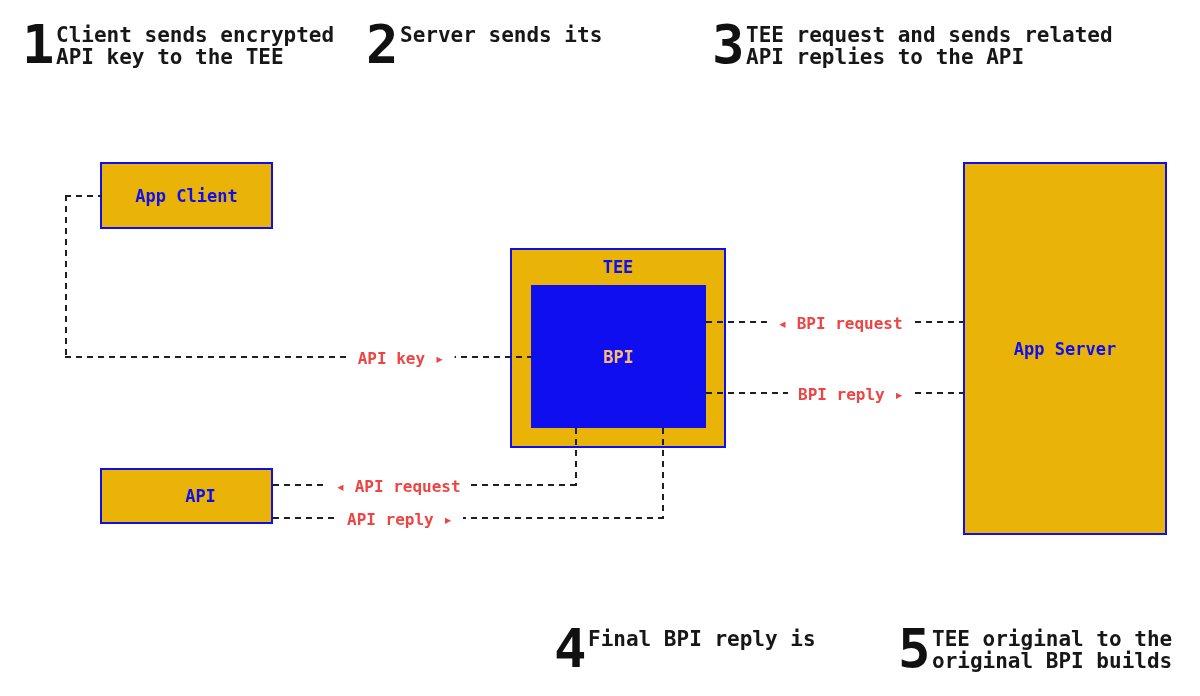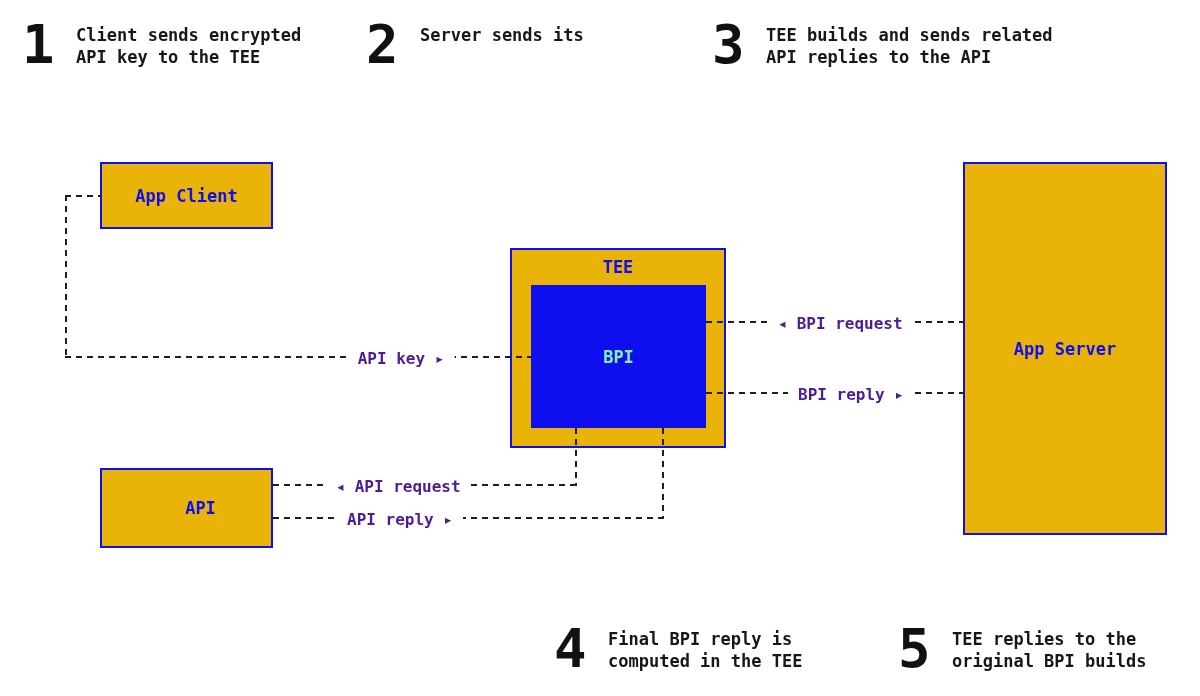--- a/index.html
+++ b/index.html
@@ -21,52 +21,52 @@
   }
   .step-number {
     width: 30px;
     font-size: 54px;
     font-weight: bold;
     line-height: 46px;
     color: #111111;
     letter-spacing: -2px;
   }
   .step-text {
-    margin-left: 24px;
+    margin-left: 4px;
     margin-top: 2px;
-    font-size: 17px;
+    font-size: 21px;
     font-weight: bold;
     line-height: 22px;
     white-space: nowrap;
   }
 
   
   .box {
     position: absolute;
     border: 2px solid #0e0eee;
     background: #eab308;
     display: flex;
     align-items: center;
     justify-content: center;
     font-size: 17px;
     font-weight: bold;
     color: #0e0eee;
     box-sizing: border-box;
   }
   .box-app-client { left: 100px; top: 162px; width: 173px; height: 67px; }
-  .box-api        { left: 100px; top: 468px; width: 173px; height: 80px; padding-left: 28px; }
+  .box-api        { left: 100px; top: 468px; width: 173px; height: 56px; padding-left: 28px; }
   .box-app-server { left: 963px; top: 162px; width: 204px; height: 373px; }
   .box-tee        { left: 510px; top: 248px; width: 216px; height: 200px;
                     align-items: flex-start; padding-top: 7px; }
   .box-bpi {
     position: absolute;
     left: 531px; top: 285px; width: 175px; height: 143px;
     background: #0e0eee;
     display: flex; align-items: center; justify-content: center;
-    font-size: 17px; font-weight: bold; color: #86efac;
+    font-size: 17px; font-weight: bold; color: #fdba74;
     box-sizing: border-box;
   }
 
   
   .h-line {
     position: absolute;
     height: 2px;
     background: repeating-linear-gradient(90deg, #1f1f1f 0 6px, transparent 6px 11px);
   }
   .v-line {
@@ -77,21 +77,21 @@
 
   
   .line-label {
     position: absolute;
     transform: translate(-50%, -50%);
     background: #ffffff;
     padding: 0 10px;
     font-size: 16px;
     font-weight: bold;
     white-space: nowrap;
-    color: #4c1d95;
+    color: #ef4444;
     font-family: "DejaVu Sans Mono", "DejaVu Sans", monospace;
   }
 </style>
 </head>
 <body>
 
 <div id="canvas">
 
   <div class="step" style="left:22px; top:22px;">
     <div class="step-number">1</div>
@@ -104,37 +104,36 @@
   <div class="step" style="left:366px; top:22px;">
     <div class="step-number">2</div>
     <div class="step-text">
       <div>Server sends its</div>
     </div>
   </div>
 
   <div class="step" style="left:712px; top:22px;">
     <div class="step-number">3</div>
     <div class="step-text">
-      <div>TEE builds and sends related</div>
+      <div>TEE request and sends related</div>
       <div>API replies to the API</div>
     </div>
   </div>
 
   <div class="step" style="left:554px; top:626px;">
     <div class="step-number">4</div>
     <div class="step-text">
       <div>Final BPI reply is</div>
-      <div>computed in the TEE</div>
     </div>
   </div>
 
   <div class="step" style="left:898px; top:626px;">
     <div class="step-number">5</div>
     <div class="step-text">
-      <div>TEE replies to the</div>
+      <div>TEE original to the</div>
       <div>original BPI builds</div>
     </div>
   </div>
 
   <div class="box box-app-client">
     <span>App Client</span>
   </div>
 
   <div class="box box-api">
     <span>API</span>

